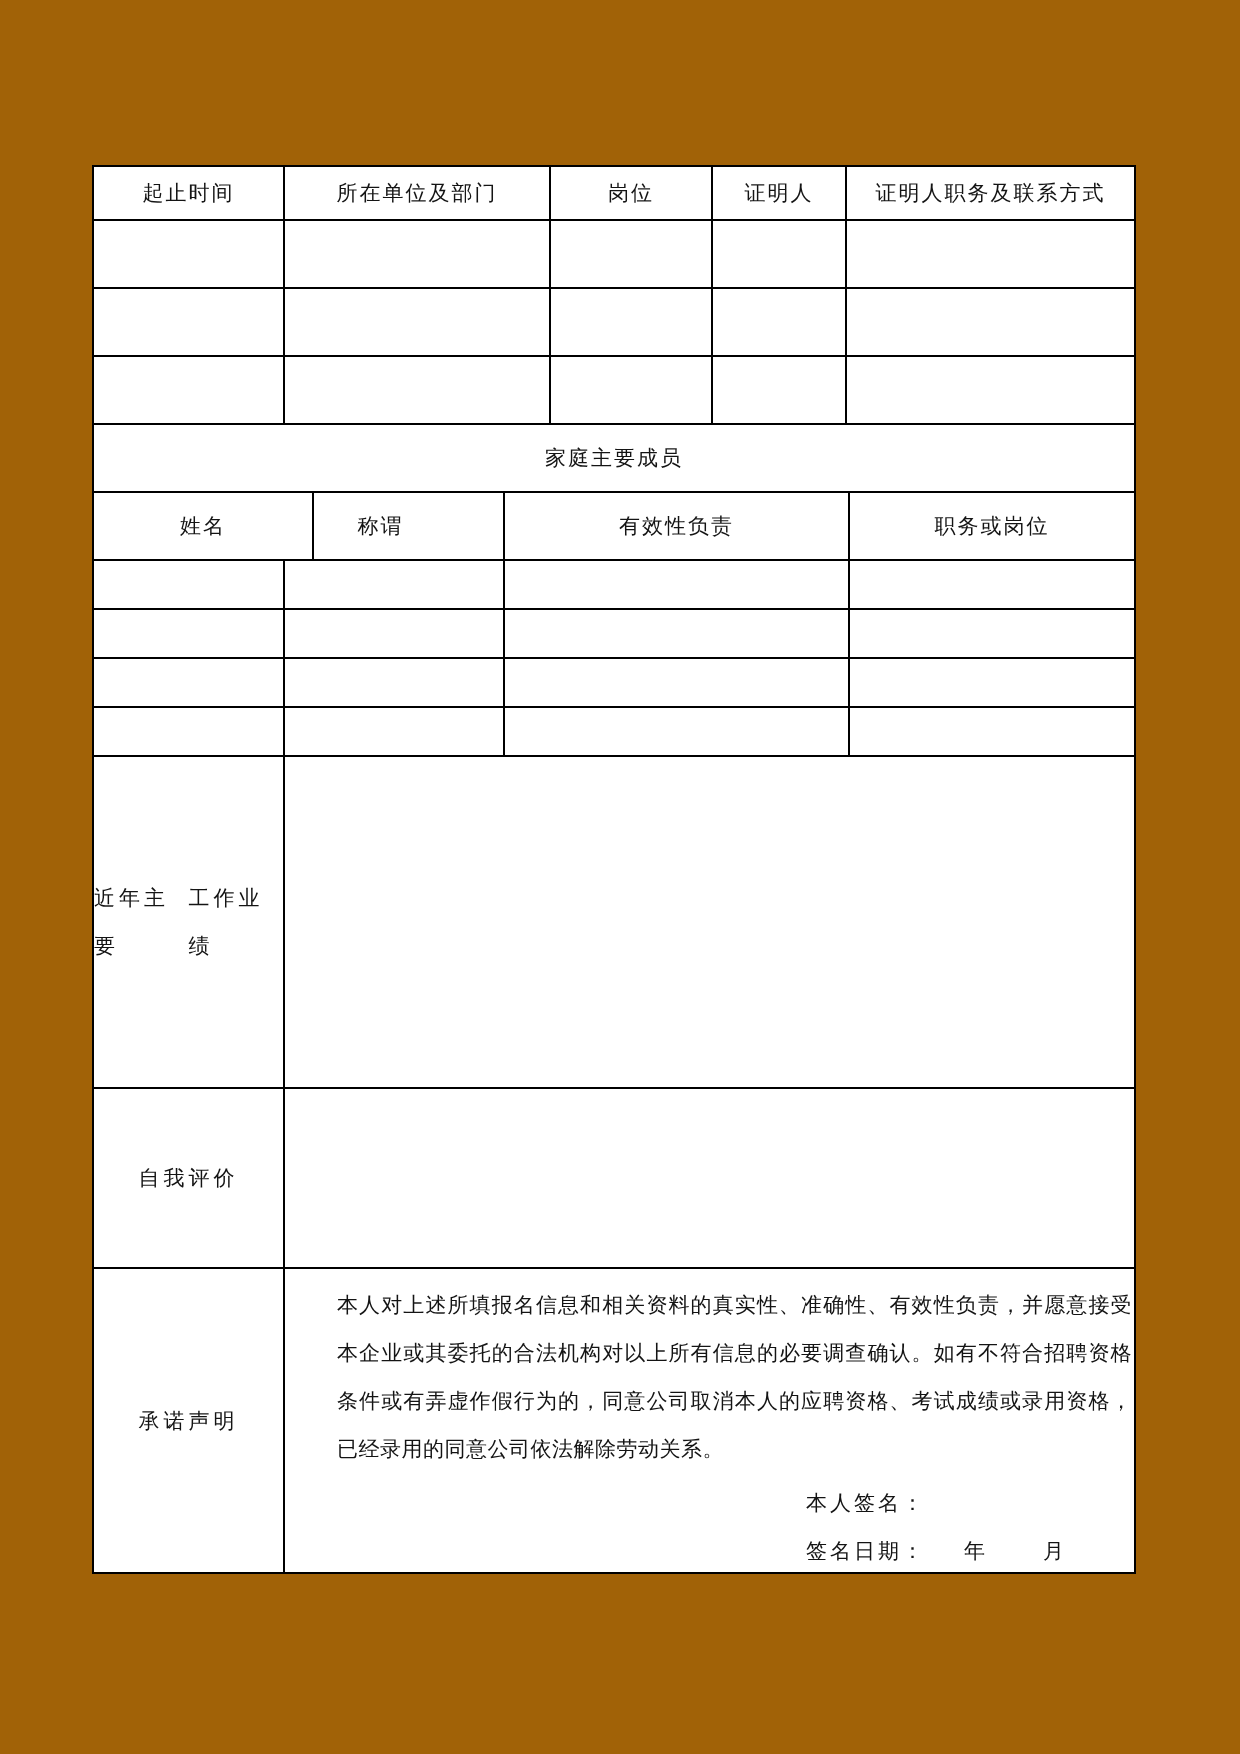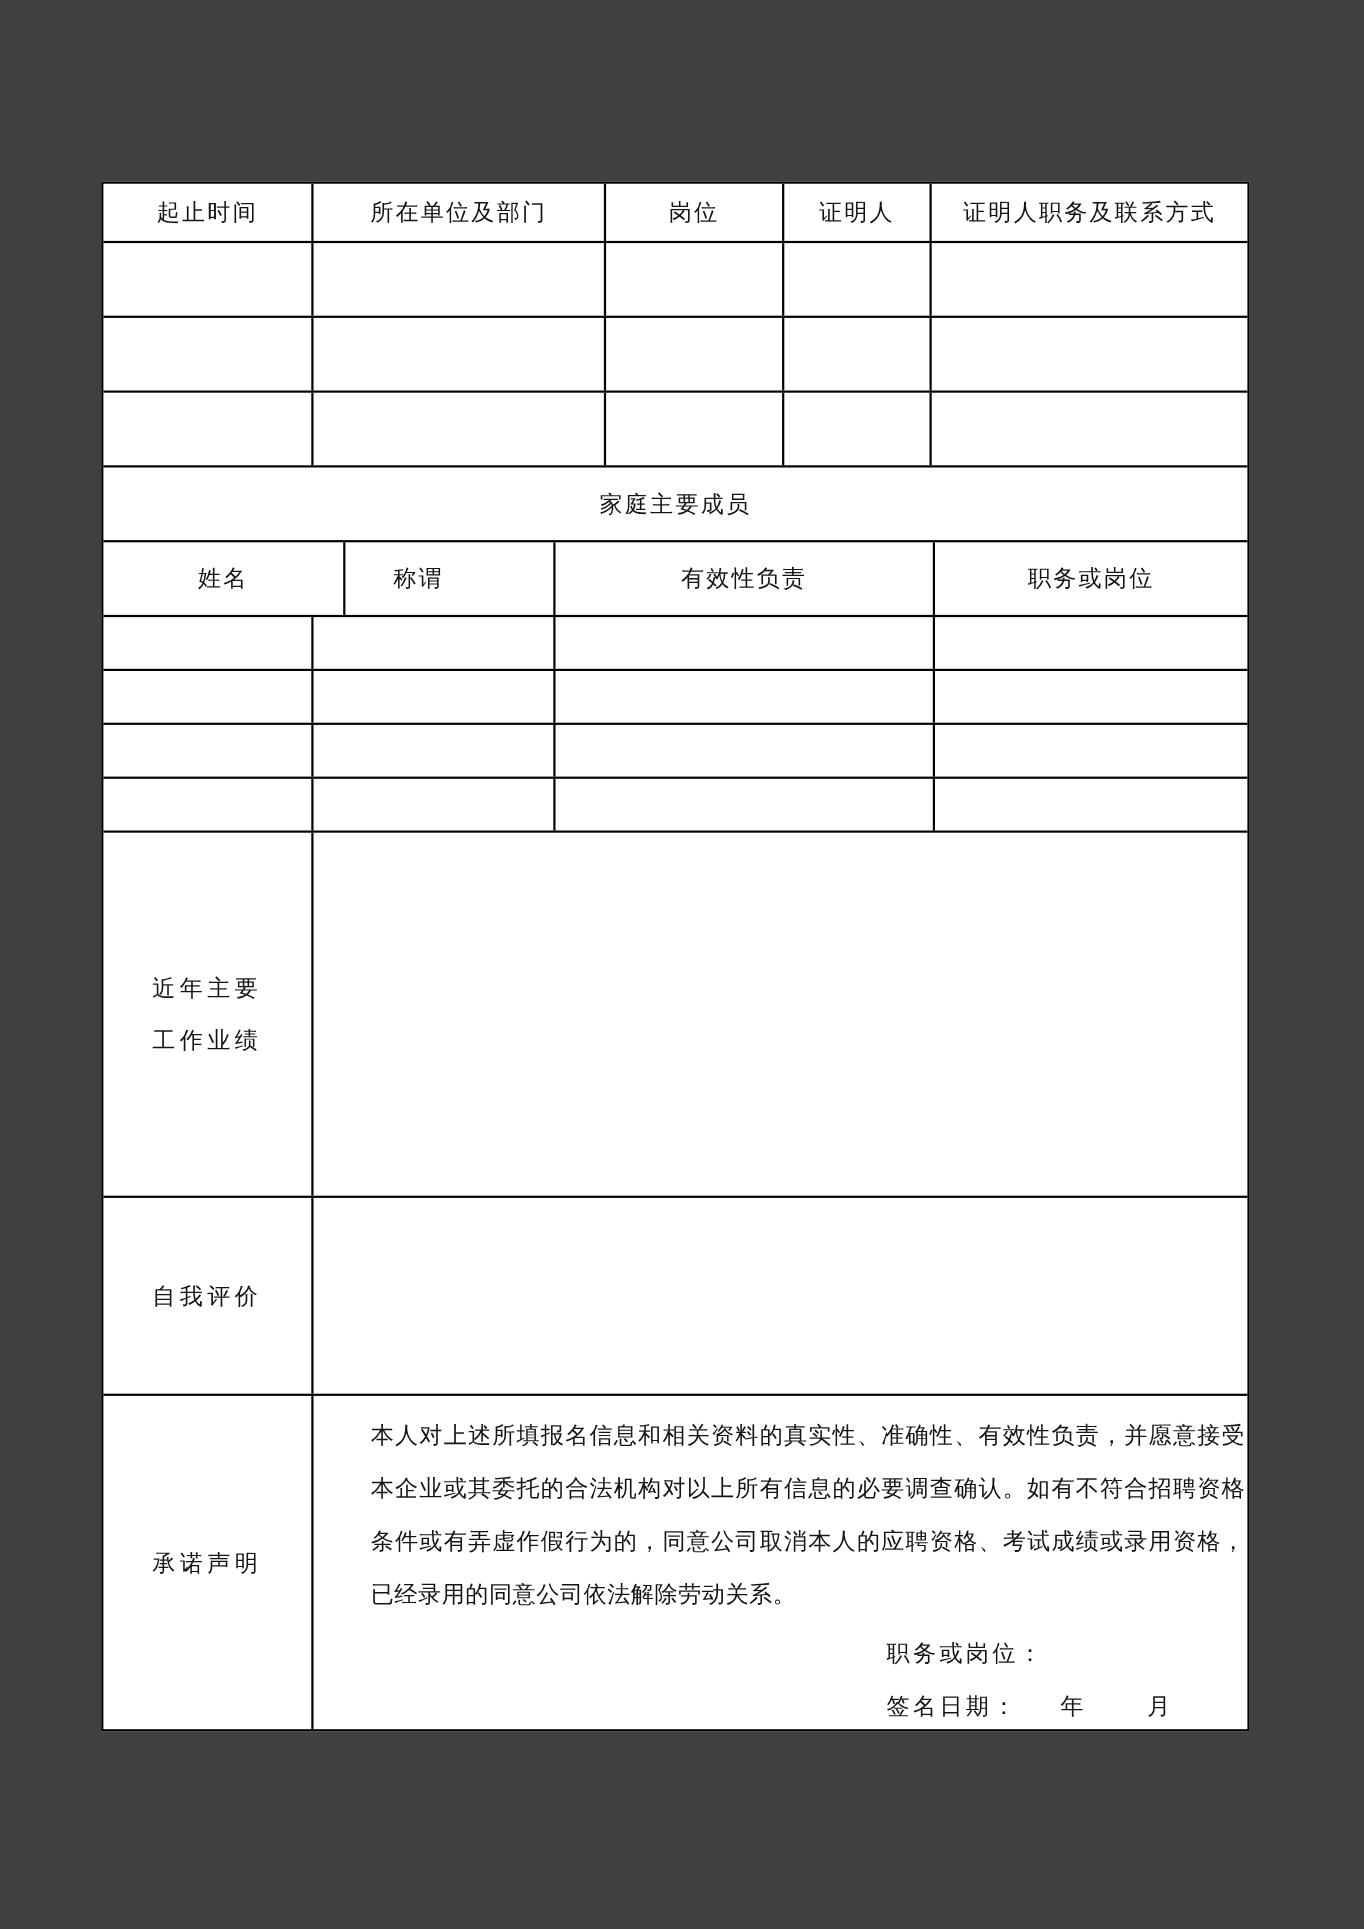--- a/index.html
+++ b/index.html
@@ -1,19 +1,19 @@
 <!DOCTYPE html>
 <html><head>
 <meta charset="utf-8">
 <style>
   html,body{margin:0;padding:0;}
   .page{
     position:relative;
     width:1240px;height:1754px;
-    background:#404040;
+    background:#a16207;
     color:#141414;
     font-family:"Liberation Serif","DejaVu Serif",serif;
   }
   .form-table{
     position:absolute;left:92px;top:165px;width:1044px;
     border:2px solid #000;box-sizing:border-box;
     background:#fff;
   }
   .row{display:flex;border-bottom:2px solid #000;box-sizing:border-box;}
   .row.last{border-bottom:none;}
@@ -25,21 +25,21 @@
   .cell.end{border-right:none;flex:1;}
   
   .h54{height:54px}.h53{height:68px}.h49{height:49px}
   .h332{height:332px}.h216{height:180px}.h303{height:303px}
   
   .w191{width:191px}.w266{width:266px}.w162{width:162px}
   .w134{width:134px}.w220{width:220px}.w345{width:345px}
   .hdr{letter-spacing:2px;}
   .lbl{letter-spacing:4px;}
   .shift-left{padding-right:56px;}
-  .stack{flex-direction:column;justify-content:center;line-height:48px;}
+  .stack{flex-direction:row;justify-content:center;line-height:48px;}
   .decl-cell{
     display:block;align-items:flex-start;
     padding:12px 2px 0 4px;line-height:48px;
   }
   .statement{text-align:justify;letter-spacing:0.5px;margin-left:48px;}
   .sig-block{margin-top:6px;padding-left:517px;letter-spacing:3px;}
   .sig-line{line-height:48px;}
   .date-year{margin-left:38px;}
   .date-month{margin-left:55px;}
 </style>
@@ -127,21 +127,21 @@
       <div class="cell w191 lbl">自我评价</div>
       <div class="cell end"></div>
     </div>
 
     <div class="row h303 last">
       <div class="cell w191 lbl">承诺声明</div>
       <div class="cell end decl-cell">
         <div class="statement">本人对上述所填报名信息和相关资料的真实性、准确性、有效性负责，并愿意接受本企业或其委托的合法机构对以上所有信息的必要调查确认。如有不符合招聘资格条件或有弄虚作假行为的，同意公司取消本人的应聘资格、考试成绩或录用资格，已经录用的同意公司依法解除劳动关系。</div>
         <div class="sig-block">
           <div class="sig-line">
-            <span>职务或岗位：</span>
+            <span>本人签名：</span>
           </div>
           <div class="sig-line">
             <span>签名日期：</span><span class="date-year">年</span><span class="date-month">月</span>
           </div>
         </div>
       </div>
     </div>
 
   </div>
 </div>

